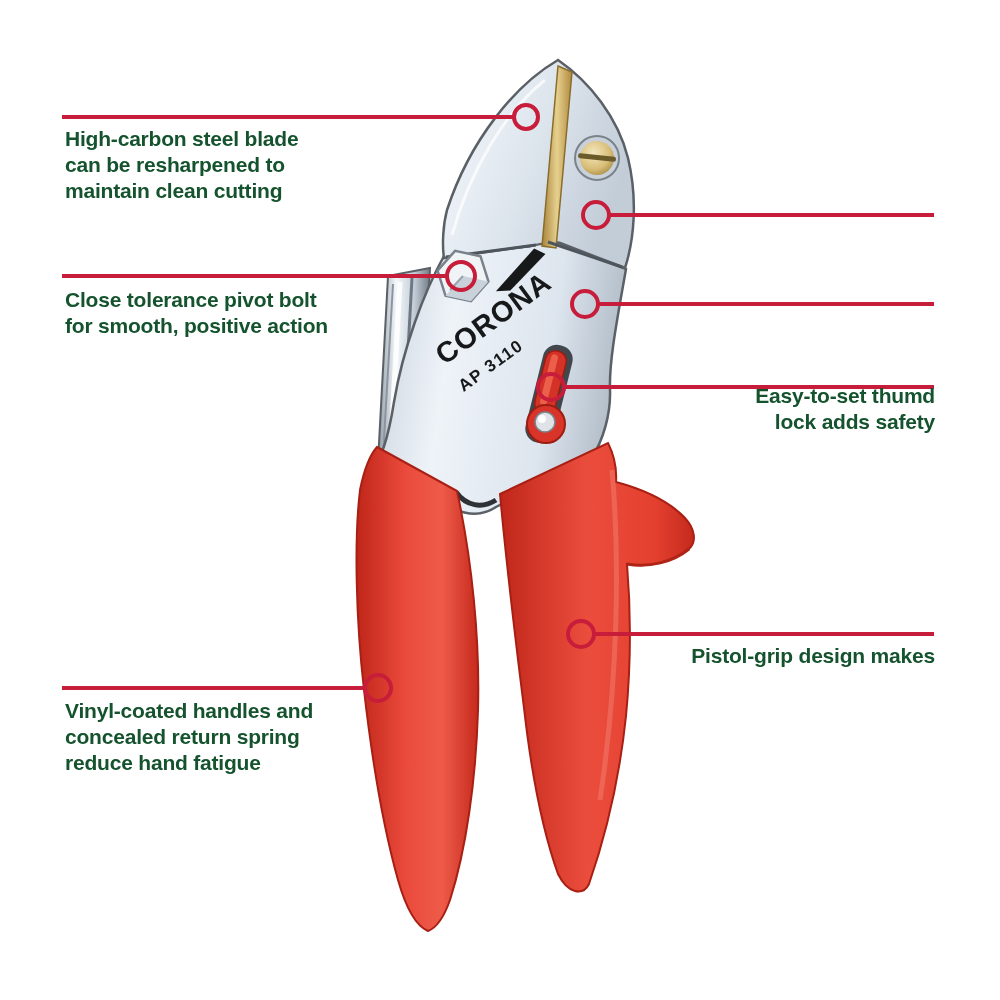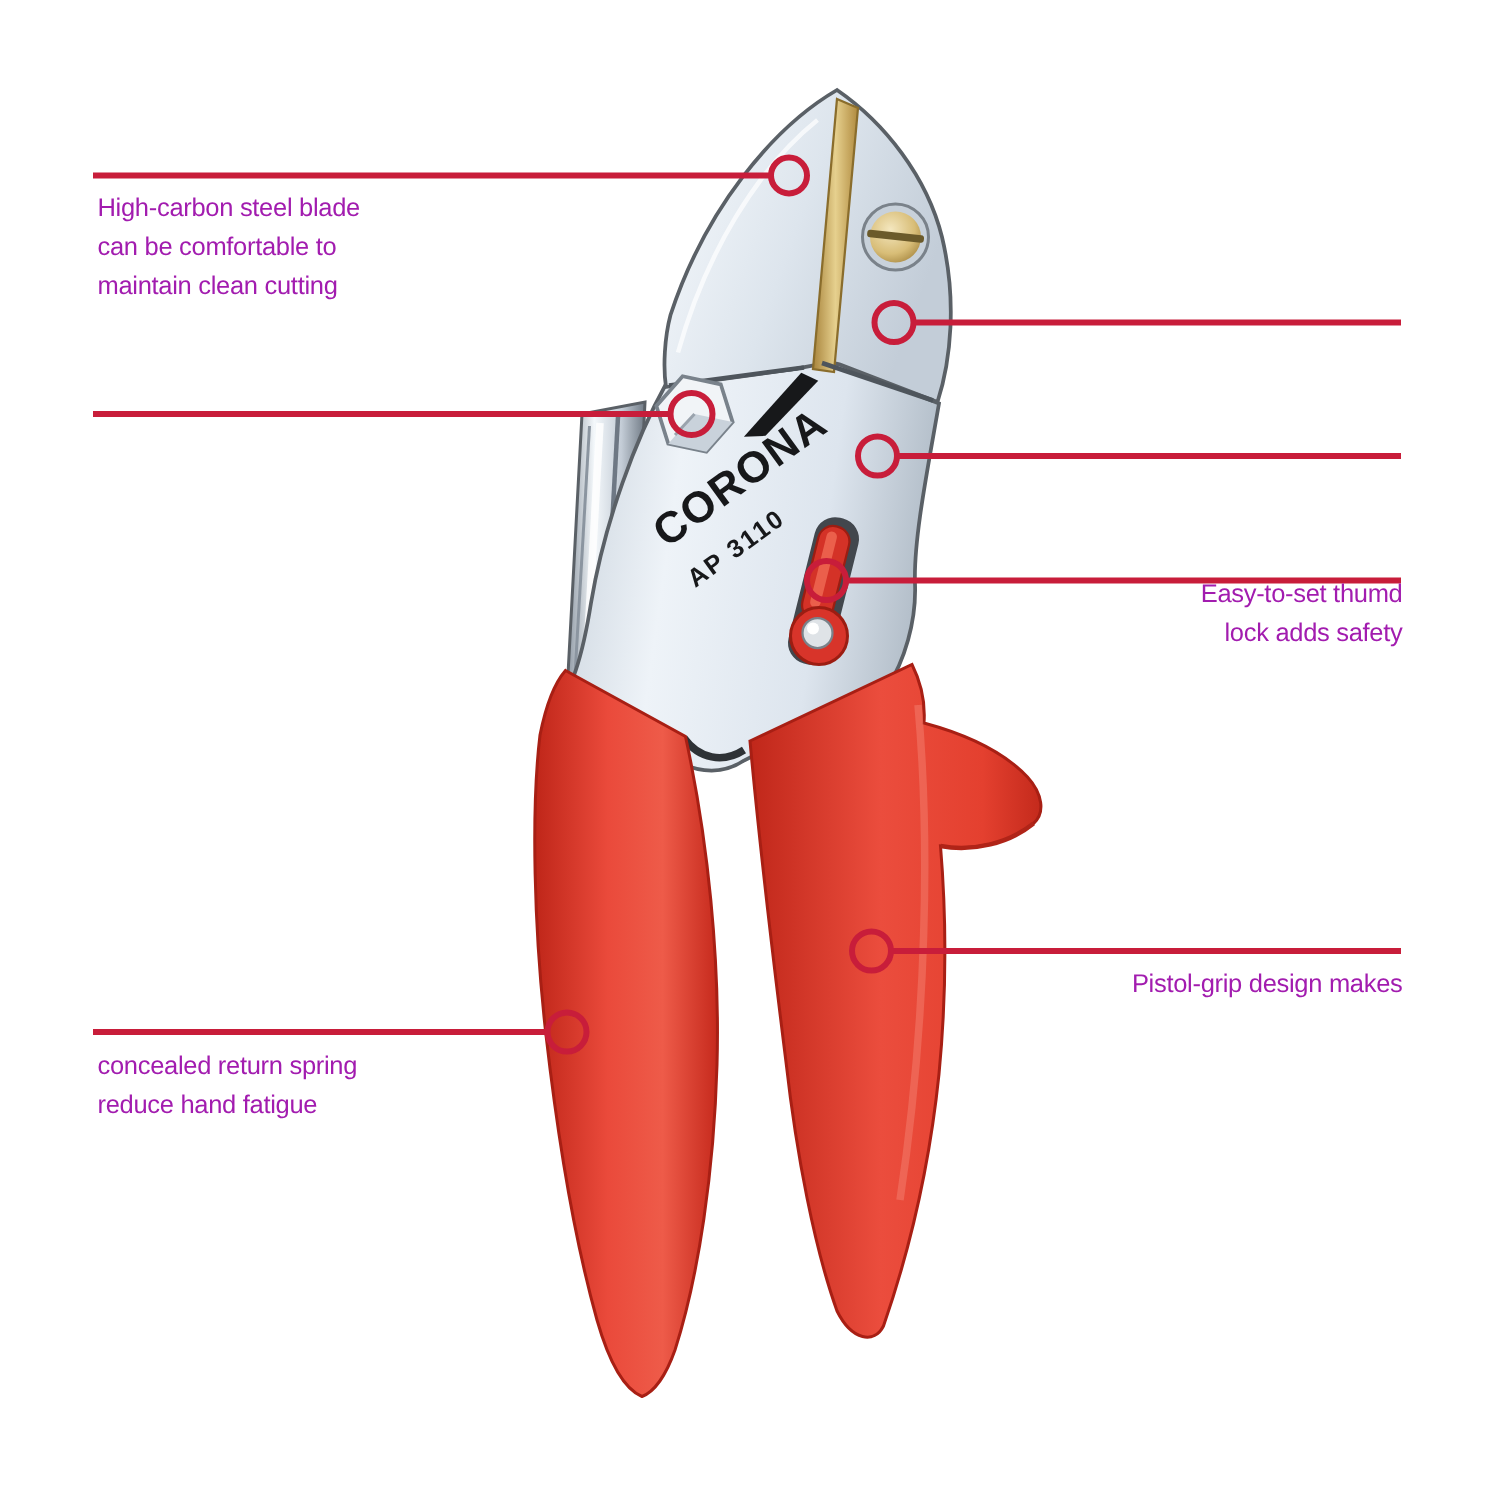--- a/index.html
+++ b/index.html
@@ -1,19 +1,19 @@
 <!DOCTYPE html>
 <html><head>
 <meta charset="utf-8">
 <style>
   html,body{margin:0;padding:0;background:#ffffff;}
   .stage{position:relative;width:1000px;height:1000px;background:#ffffff;overflow:hidden;
          font-family:"Liberation Sans",sans-serif;}
   .tool-svg{position:absolute;left:0;top:0;width:1000px;height:1000px;}
-  .co{position:absolute;font-weight:normal;font-size:17px;line-height:26px;color:#a21caf;
+  .co{position:absolute;font-weight:bold;font-size:21px;line-height:26px;color:#14532d;
       letter-spacing:-0.2px;white-space:nowrap;}
   .co.right{text-align:right;}
 </style>
 </head>
 <body>
 
 <div class="stage">
 
   <svg class="tool-svg" viewBox="0 0 1000 1000">
     <defs>
@@ -164,34 +164,39 @@
       <circle cx="581" cy="634" r="13"></circle>
       <line x1="594" y1="634" x2="934" y2="634"></line>
 
       <line x1="62" y1="688" x2="364" y2="688"></line>
       <circle cx="378" cy="688" r="13"></circle>
     </g>
   </svg>
 
   <div class="co" style="left:65px;top:126px;">
     <div>High-carbon steel blade</div>
-    <div>can be comfortable to</div>
+    <div>can be resharpened to</div>
     <div>maintain clean cutting</div>
   </div>
 
+  <div class="co" style="left:65px;top:287px;">
+    <div>Close tolerance pivot bolt</div>
+    <div>for smooth, positive action</div>
+  </div>
 
 
 
   <div class="co right" style="right:65px;top:383px;">
     <div>Easy-to-set thumd</div>
     <div>lock adds safety</div>
   </div>
 
   <div class="co right" style="right:65px;top:643px;margin-left:10px;">
     <div>Pistol-grip design makes</div>
   </div>
 
   <div class="co" style="left:65px;top:698px;">
+    <div>Vinyl-coated handles and</div>
     <div>concealed return spring</div>
     <div>reduce hand fatigue</div>
   </div>
 
 </div>
 
 </body></html>

